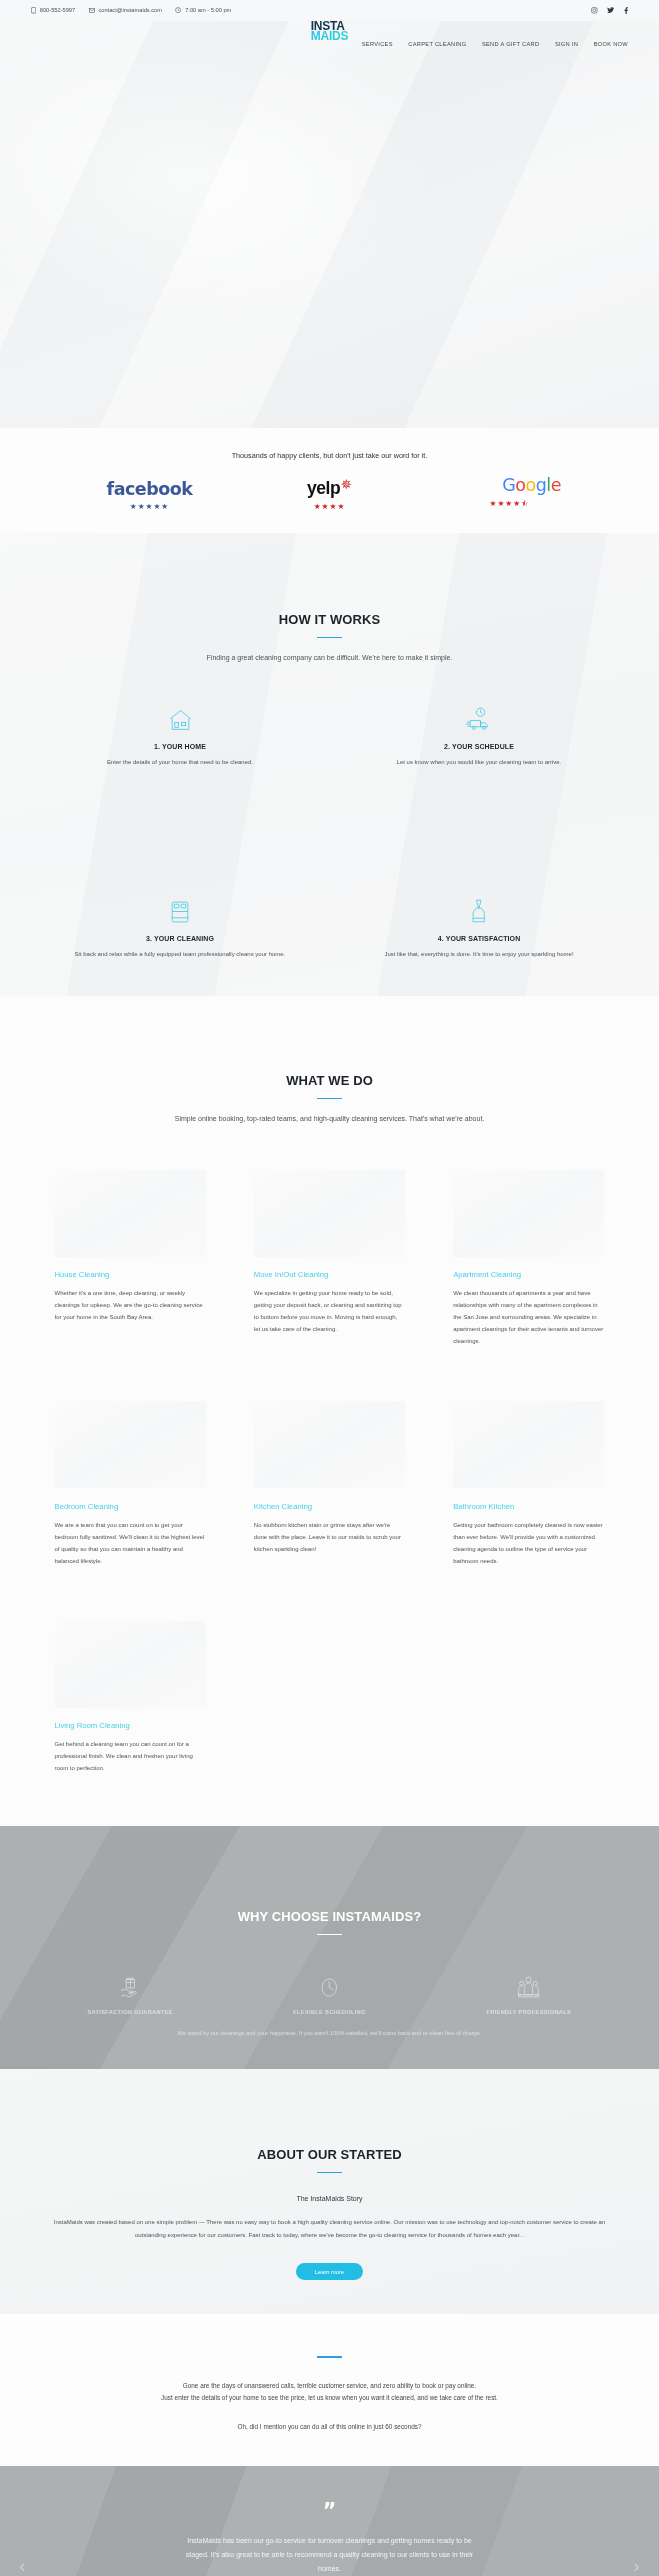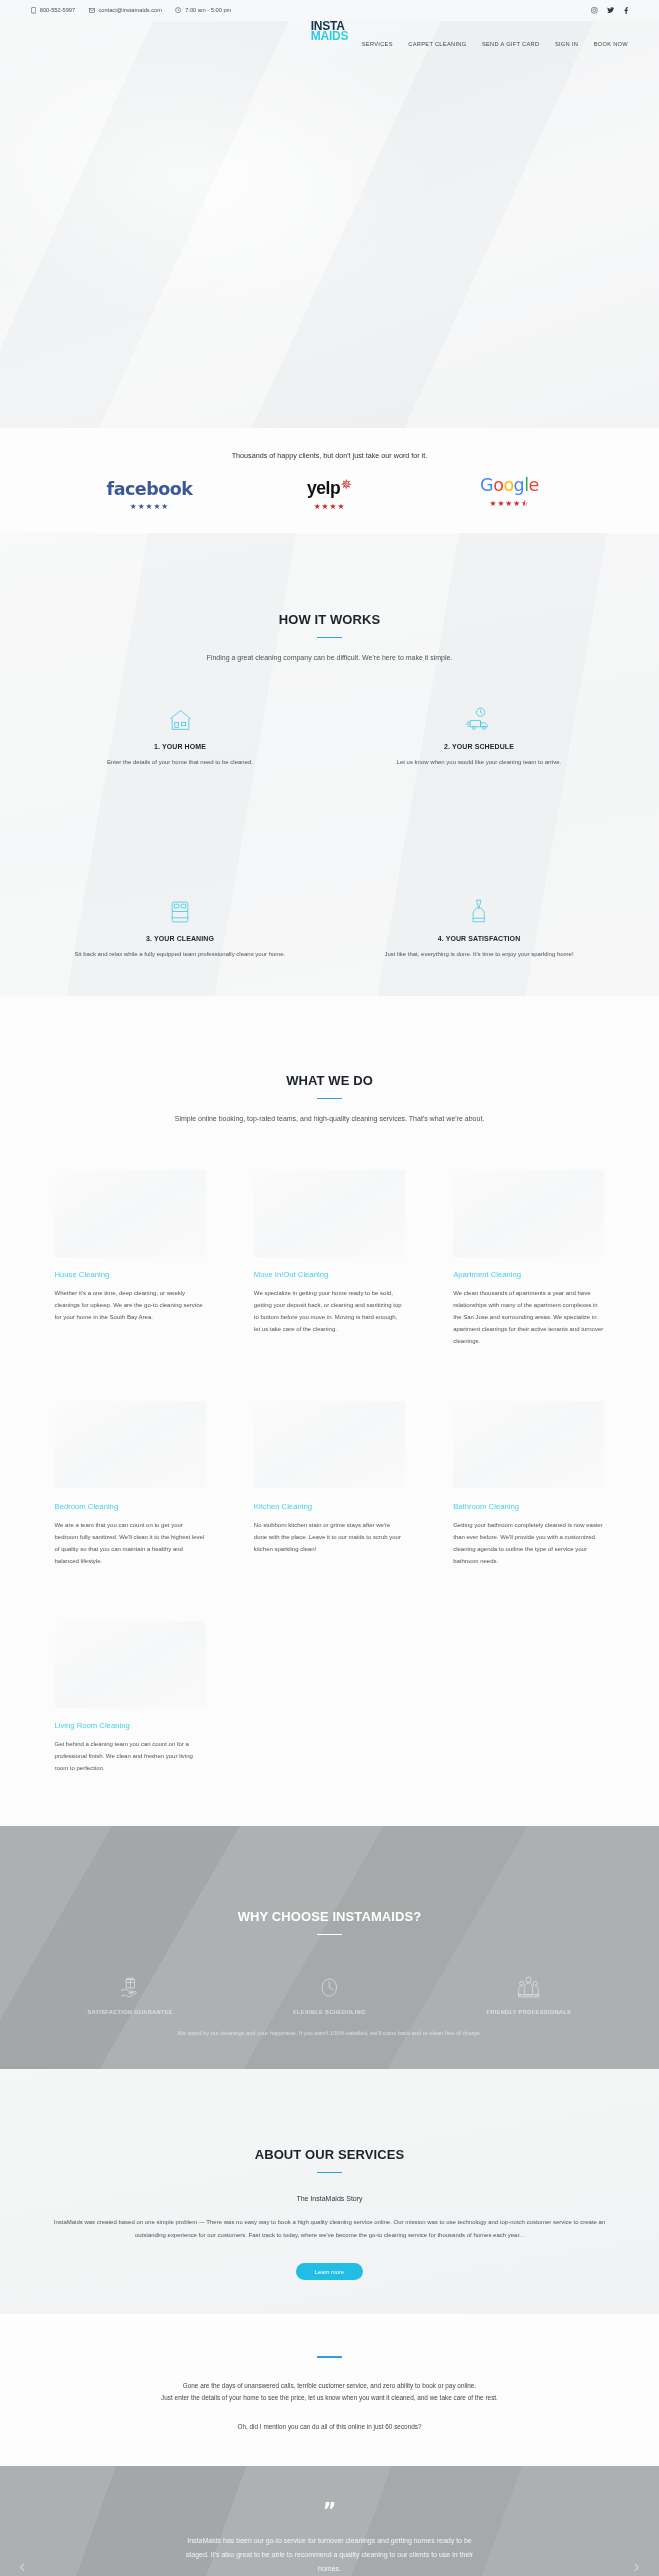--- a/index.html
+++ b/index.html
@@ -65,21 +65,21 @@
   }
 
   
   .reviews { background: #fdfdfd; padding: 23px 0 21.6px; text-align: center; }
   .rev-head { font-size: 7.2px; color: #2d3338; margin-bottom: 15.5px; }
   .rev-row { display: flex; justify-content: center; align-items: flex-end; gap: 77px; }
   .rev-item { width: 103px; }
   .fb-word { font-size: 17.5px; font-weight: 700; color: #3b5998; letter-spacing: -0.5px; font-family:"DejaVu Sans", sans-serif;}
   .yelp-word { font-size: 17.5px; font-weight: 700; color: #111; letter-spacing: -0.5px; display:inline-block; }
   .yelp-burst { display:inline-block; color:#d32323; font-size: 13.4px; vertical-align: 5.2px; margin-left:0.5px;}
-  .g-word { font-size: 17.5px; font-weight: 500; letter-spacing: -0.5px; font-family:"DejaVu Sans", sans-serif;}
+  .g-word { font-size: 17.5px; font-weight: 500; letter-spacing: -0.5px; font-family:"DejaVu Sans", sans-serif;text-align:right;}
   .g1{color:#4285F4}.g2{color:#EA4335}.g3{color:#FBBC05}.g4{color:#4285F4}.g5{color:#34A853}.g6{color:#EA4335}
   .stars { margin-top: 3.1px; font-size: 7.7px; letter-spacing: 1px; }
   .stars.blue { color: #3b5998; }
   .stars.red { color: #d32323; }
 
   
   .sec-title {
     text-align:center; font-size: 13px; font-weight: 700;
     letter-spacing: 0.1px; color: #1d2328; margin-top: 47px;
   }
@@ -381,21 +381,21 @@
         <h3>Bedroom Cleaning</h3>
         <p>We are a team that you can count on to get your bedroom fully sanitized. We'll clean it to the highest level of quality so that you can maintain a healthy and balanced lifestyle.</p>
       </div>
       <div class="svc" style="padding-top:54px">
         <div class="simg"></div>
         <h3>Kitchen Cleaning</h3>
         <p>No stubborn kitchen stain or grime stays after we're done with the place. Leave it to our maids to scrub your kitchen sparkling clean!</p>
       </div>
       <div class="svc" style="padding-top:54px">
         <div class="simg"></div>
-        <h3>Bathroom Cleaning</h3>
+        <h3>Bathroom Kitchen</h3>
         <p>Getting your bathroom completely cleaned is now easier than ever before. We'll provide you with a customized cleaning agenda to outline the type of service your bathroom needs.</p>
       </div>
 
       <div class="svc" style="padding-top:54px;padding-bottom:20.6px">
         <div class="simg"></div>
         <h3>Living Room Cleaning</h3>
         <p>Get behind a cleaning team you can count on for a professional finish. We clean and freshen your living room to perfection.</p>
       </div>
 
     </div>
@@ -441,21 +441,21 @@
             </svg>
         </div>
         <h4>FRIENDLY PROFESSIONALS</h4>
       </div>
     </div>
     <p class="why-note">We stand by our cleanings and your happiness. If you aren't 100% satisfied, we'll come back and re-clean free of charge.</p>
   </div>
 </section>
 
 <section class="about">
-  <h2 class="sec-title">ABOUT OUR SERVICES</h2>
+  <h2 class="sec-title">ABOUT OUR STARTED</h2>
   <div class="rule"></div>
   <div class="wrap">
     <div class="story">The InstaMaids Story</div>
     <p class="body">InstaMaids was created based on one simple problem — There was no easy way to book a high quality cleaning service online. Our mission was to use technology and top-notch customer service to create an outstanding experience for our customers. Fast track to today, where we've become the go-to cleaning service for thousands of homes each year...</p>
     <button class="btn-learn">Learn more</button>
   </div>
 </section>
 
 <section class="pricing">
   <div class="rule"></div>

